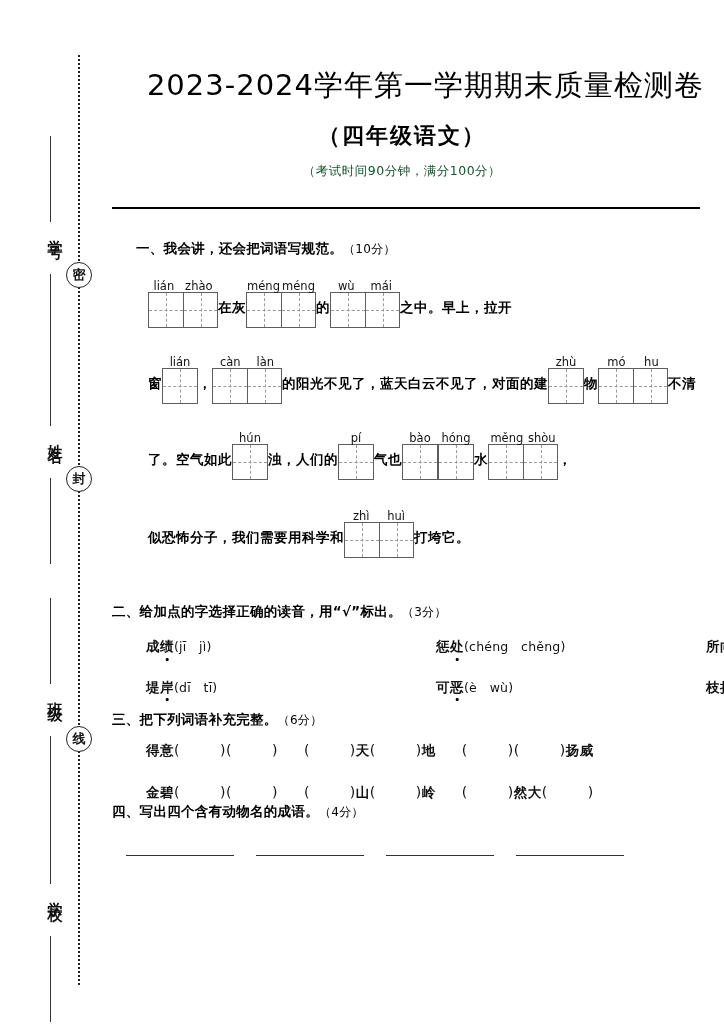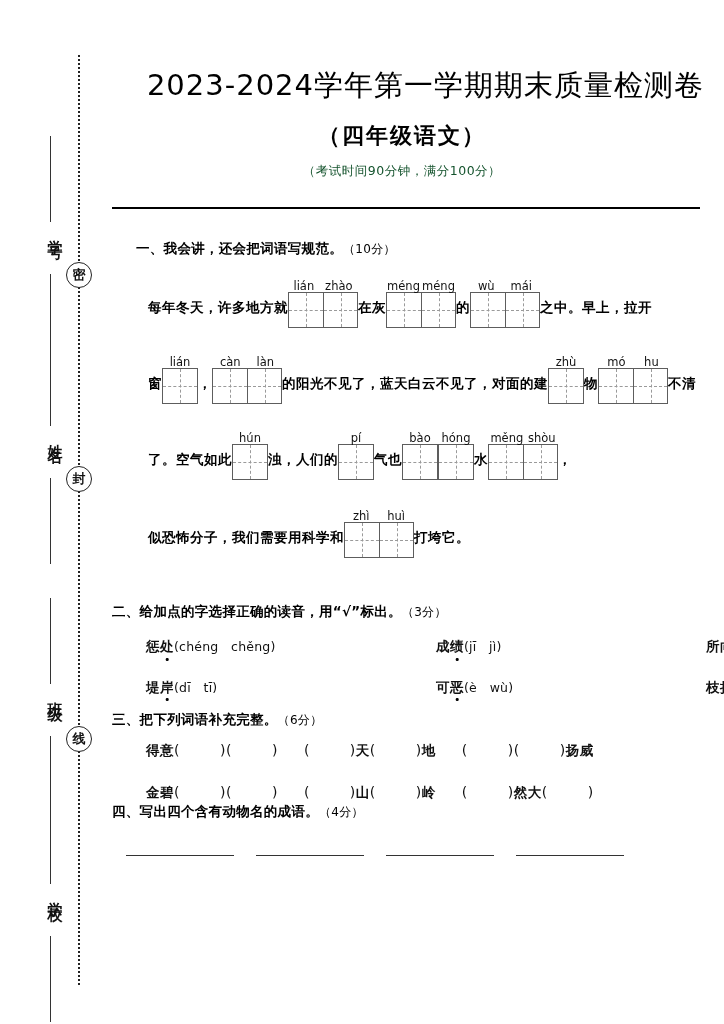--- a/index.html
+++ b/index.html
@@ -284,21 +284,20 @@
   <div id="paper-subtitle">（四年级语文）</div>
   <div id="paper-note">（考试时间90分钟，满分100分）</div>
 </div>
 <div id="header-rule"></div>
 
 <div class="q-head" style="left:112px; top:240px;margin-left:24px;">
   <span>一、我会讲，还会把词语写规范。</span><span class="pts">（10分）</span>
 </div>
 <div id="q1-body">
     <div class="fill-row" style="left: 148px; top: 282px;">
-      <span class="sent">每年冬天，许多地方就</span>
       <div class="grid-group">
         <div class="pinyin-row">
           <span class="pinyin">lián</span>
           <span class="pinyin">zhào</span>
         </div>
         <div class="boxes">
           <div class="cell"></div>
           <div class="cell"></div>
         </div>
       </div>
@@ -431,22 +430,22 @@
         </div>
       </div>
       <span class="sent">打垮它。</span>
     </div>
   </div>
 
 <div class="q-head" style="left:112px; top:603px;">
   <span>二、给加点的字选择正确的读音，用“√”标出。</span><span class="pts">（3分）</span>
 </div>
 <div class="pron-grid" id="q2-body" style="left:146px; top:640px;">
+    <div class="pron-item"><span class="pron-word"><span>成</span><span class="dotted-char">绩</span></span><span class="pron-opts">(jī　jì)</span></div>
     <div class="pron-item"><span class="pron-word"><span>惩</span><span class="dotted-char">处</span></span><span class="pron-opts">(chéng　chěng)</span></div>
-    <div class="pron-item"><span class="pron-word"><span>成</span><span class="dotted-char">绩</span></span><span class="pron-opts">(jī　jì)</span></div>
     <div class="pron-item"><span class="pron-word"><span>所向披</span></span></div>
     <div class="pron-item"><span class="pron-word"><span>堤</span><span class="dotted-char">岸</span></span><span class="pron-opts">(dī　tī)</span></div>
     <div class="pron-item"><span class="pron-word"><span>可</span><span class="dotted-char">恶</span></span><span class="pron-opts">(è　wù)</span></div>
     <div class="pron-item"><span class="pron-word"><span>枝</span><span class="dotted-char">折</span></span></div>
   </div>
 
 <div class="q-head" style="left:112px; top:703px;margin-top:8px;">
   <span>三、把下列词语补充完整。</span><span class="pts">（6分）</span>
 </div>
 <div class="idiom-grid" id="q3-body" style="left:146px; top:743px;">

